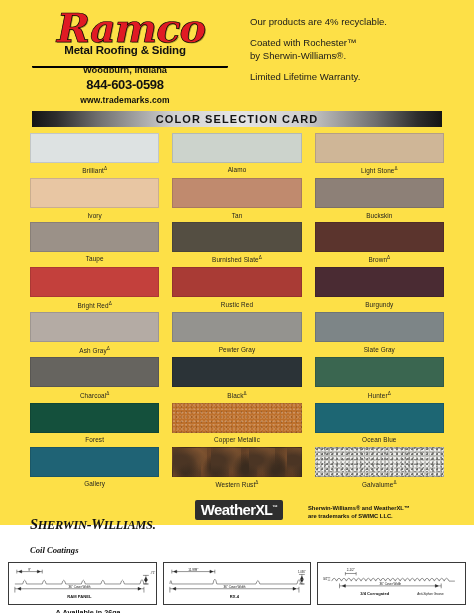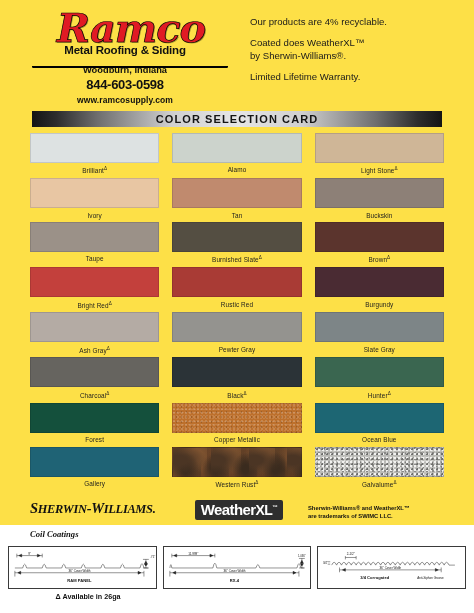--- a/index.html
+++ b/index.html
@@ -116,21 +116,21 @@
 
   
   .footer-logos {
     margin: 8px 30px 0 30px;
     display: flex; align-items: flex-start;
   }
   .sw-logo { width: 150px; }
   .sw-name {
     font-family: "Liberation Serif", serif;
     font-weight: bold; font-style: italic;
-    font-size: 12.4px; color: #111; letter-spacing: -0.3px;
+    font-size: 12.4px; color: #111; letter-spacing: -0.3px; margin-top: 16px;
   }
   .sw-name .big { font-size: 14.5px; }
   .sw-coil {
     font-family: "Liberation Serif", serif;
     font-weight: bold; font-style: italic;
     font-size: 8.6px; color: #111; margin-top: 12px;
   }
   .wxl-wrap { width: 118px; display:flex; justify-content:center; }
   .wxl {
     background: #2e2e2e; color: #fff;
@@ -175,26 +175,26 @@
     <div class="brand">
       <div class="logo-script">Ramco</div>
       <div class="logo-sub">Metal Roofing &amp; Siding</div>
       <div class="logo-swoosh"></div>
       <div class="cities">
         <div class="city">
           <div class="city-name">Woodburn, Indiana</div>
           <div class="city-phone">844-603-0598</div>
         </div>
       </div>
-      <div class="website">www.ramcosupply.com</div>
+      <div class="website">www.trademarks.com</div>
     </div>
 
     <div class="claims">
       <div class="claim">Our products are 4% recyclable.</div>
-      <div class="claim tight" style="white-space:pre-line">Coated does WeatherXL™
+      <div class="claim tight" style="white-space:pre-line">Coated with Rochester™
 by Sherwin-Williams®.</div>
       <div class="claim">Limited Lifetime Warranty.</div>
     </div>
   </div>
 
   <div class="banner">
     <span class="banner-text">COLOR SELECTION CARD</span>
   </div>
 
   <div class="grid" id="swatch-grid">

